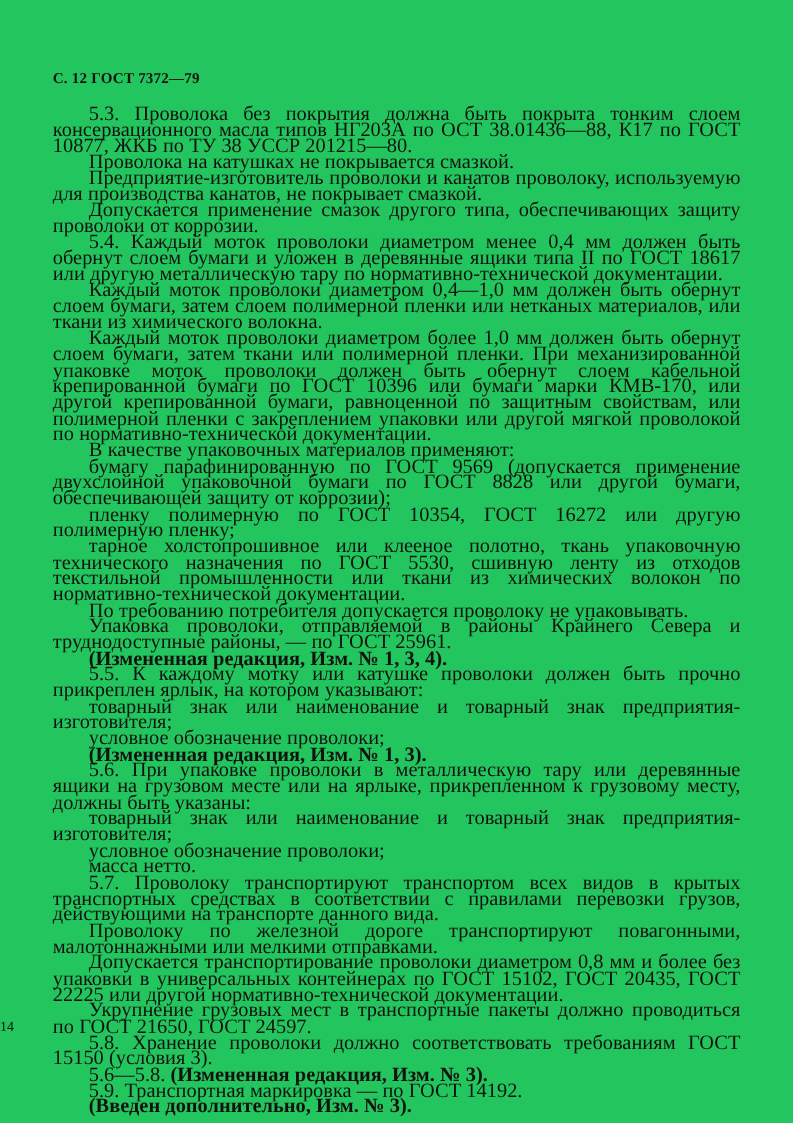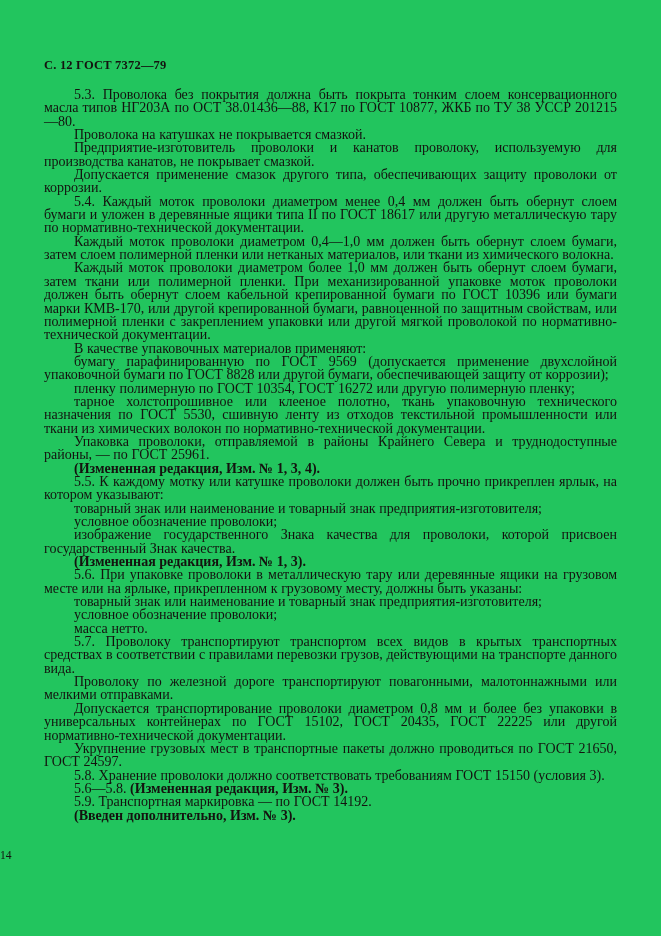--- a/index.html
+++ b/index.html
@@ -26,21 +26,21 @@
     white-space: nowrap;
   }
   .body-block {
     position: absolute;
     left: 44px;
     top: 88px;
     width: 573px;
   }
   p.para {
     margin: 0;
-    font-size: 14px;
+    font-size: 17px;
     line-height: 13.35px;
     text-align: justify;
     text-justify: inter-word;
     text-indent: 30px;
     hyphens: manual;
     word-spacing: 0.1px;
   }
   p.para.bold {
     font-weight: bold;
     text-indent: 30px;
@@ -74,27 +74,27 @@
 
     <p class="para">5.4. Каждый моток проволоки диаметром менее 0,4 мм должен быть обернут слоем бумаги и уложен в деревянные ящики типа II по ГОСТ 18617 или другую металлическую тару по нормативно-технической документации.</p>
     <p class="para">Каждый моток проволоки диаметром 0,4—1,0 мм должен быть обернут слоем бумаги, затем слоем полимерной пленки или нетканых материалов, или ткани из химического волокна.</p>
     <p class="para">Каждый моток проволоки диаметром более 1,0 мм должен быть обернут слоем бумаги, затем ткани или полимерной пленки. При механизированной упаковке моток проволоки должен быть обернут слоем кабельной крепированной бумаги по ГОСТ 10396 или бумаги марки КМВ-170, или другой крепированной бумаги, равноценной по защитным свойствам, или полимерной пленки с закреплением упаковки или другой мягкой проволокой по нормативно-технической документации.</p>
 
     <p class="para last-line-left">В качестве упаковочных материалов применяют:</p>
     <p class="para">бумагу парафинированную по ГОСТ 9569 (допускается применение двухслойной упаковочной бумаги по ГОСТ 8828 или другой бумаги, обеспечивающей защиту от коррозии);</p>
     <p class="para last-line-left">пленку полимерную по ГОСТ 10354, ГОСТ 16272 или другую полимерную пленку;</p>
     <p class="para">тарное холстопрошивное или клееное полотно, ткань упаковочную технического назначения по ГОСТ 5530, сшивную ленту из отходов текстильной промышленности или ткани из химических волокон по нормативно-технической документации.</p>
 
+    <p class="para last-line-left">По требованию потребителя допускается проволоку не упаковывать.</p>
     <p class="para">Упаковка проволоки, отправляемой в районы Крайнего Севера и труднодоступные районы, — по ГОСТ 25961.</p>
     <p class="para bold last-line-left">(Измененная редакция, Изм. № 1, 3, 4).</p>
 
     <p class="para">5.5. К каждому мотку или катушке проволоки должен быть прочно прикреплен ярлык, на котором указывают:</p>
     <p class="para last-line-left">товарный знак или наименование и товарный знак предприятия-изготовителя;</p>
     <p class="para last-line-left">условное обозначение проволоки;</p>
-    <p class="para">изображение государственного Знака качества для проволоки, которой присвоен государственный Знак качества.</p>
     <p class="para bold last-line-left">(Измененная редакция, Изм. № 1, 3).</p>
 
     <p class="para">5.6. При упаковке проволоки в металлическую тару или деревянные ящики на грузовом месте или на ярлыке, прикрепленном к грузовому месту, должны быть указаны:</p>
     <p class="para last-line-left">товарный знак или наименование и товарный знак предприятия-изготовителя;</p>
     <p class="para last-line-left">условное обозначение проволоки;</p>
     <p class="para last-line-left">масса нетто.</p>
 
     <p class="para">5.7. Проволоку транспортируют транспортом всех видов в крытых транспортных средствах в соответствии с правилами перевозки грузов, действующими на транспорте данного вида.</p>
     <p class="para">Проволоку по железной дороге транспортируют повагонными, малотоннажными или мелкими отправками.</p>
     <p class="para">Допускается транспортирование проволоки диаметром 0,8 мм и более без упаковки в универсальных контейнерах по ГОСТ 15102, ГОСТ 20435, ГОСТ 22225 или другой нормативно-технической документации.</p>

